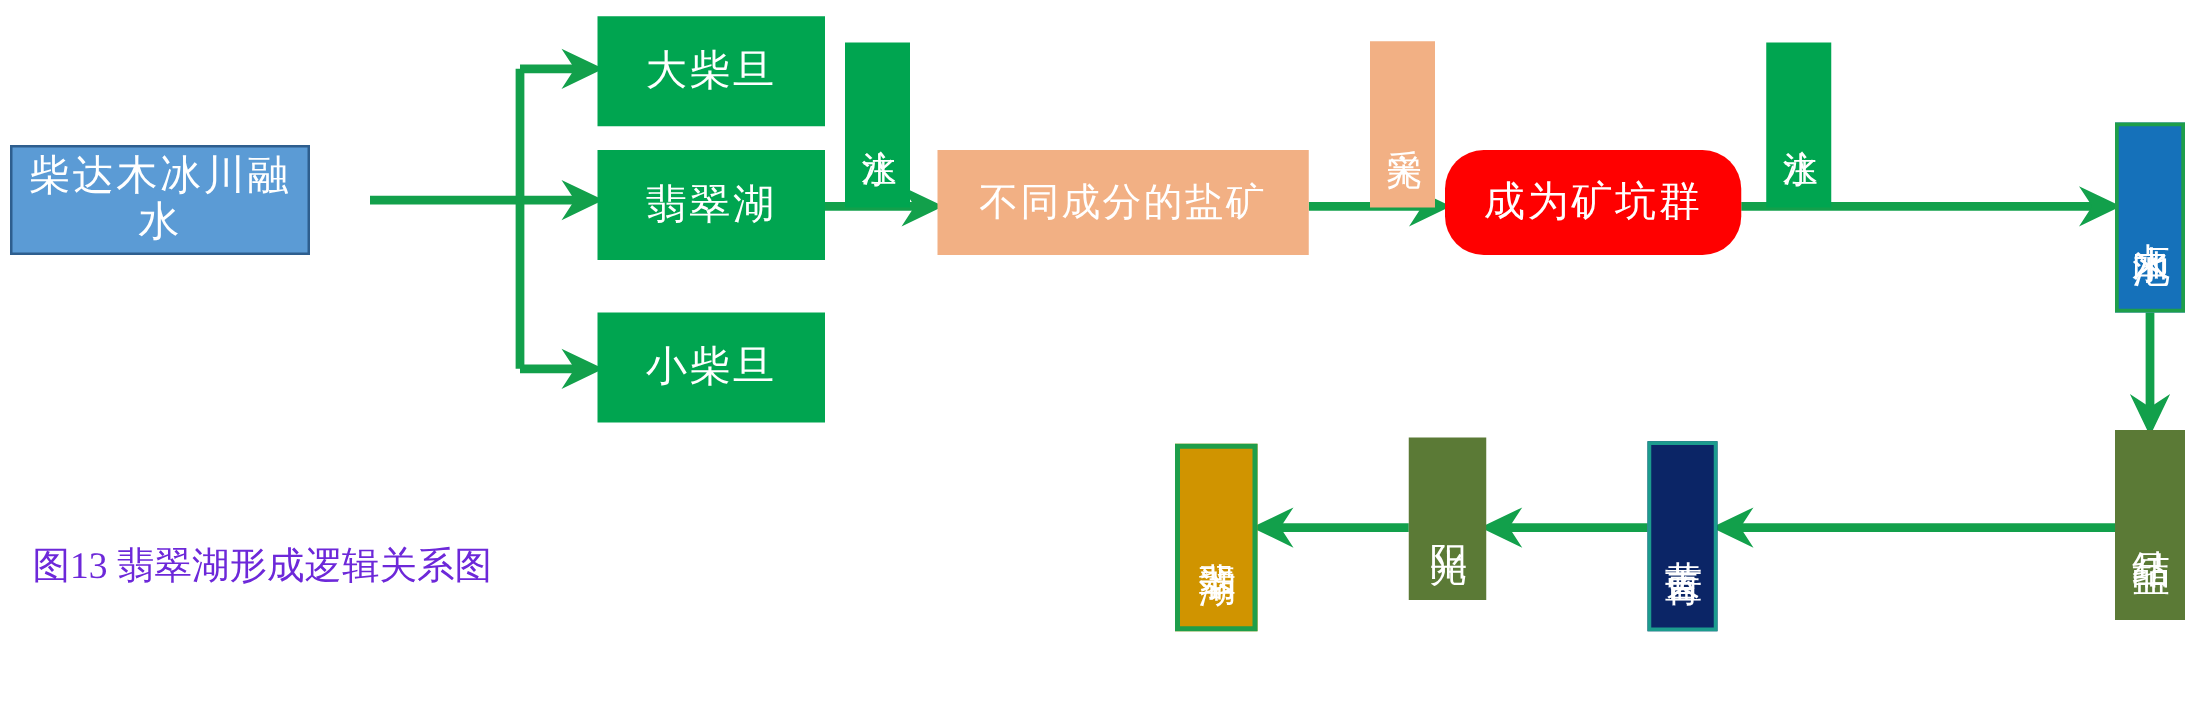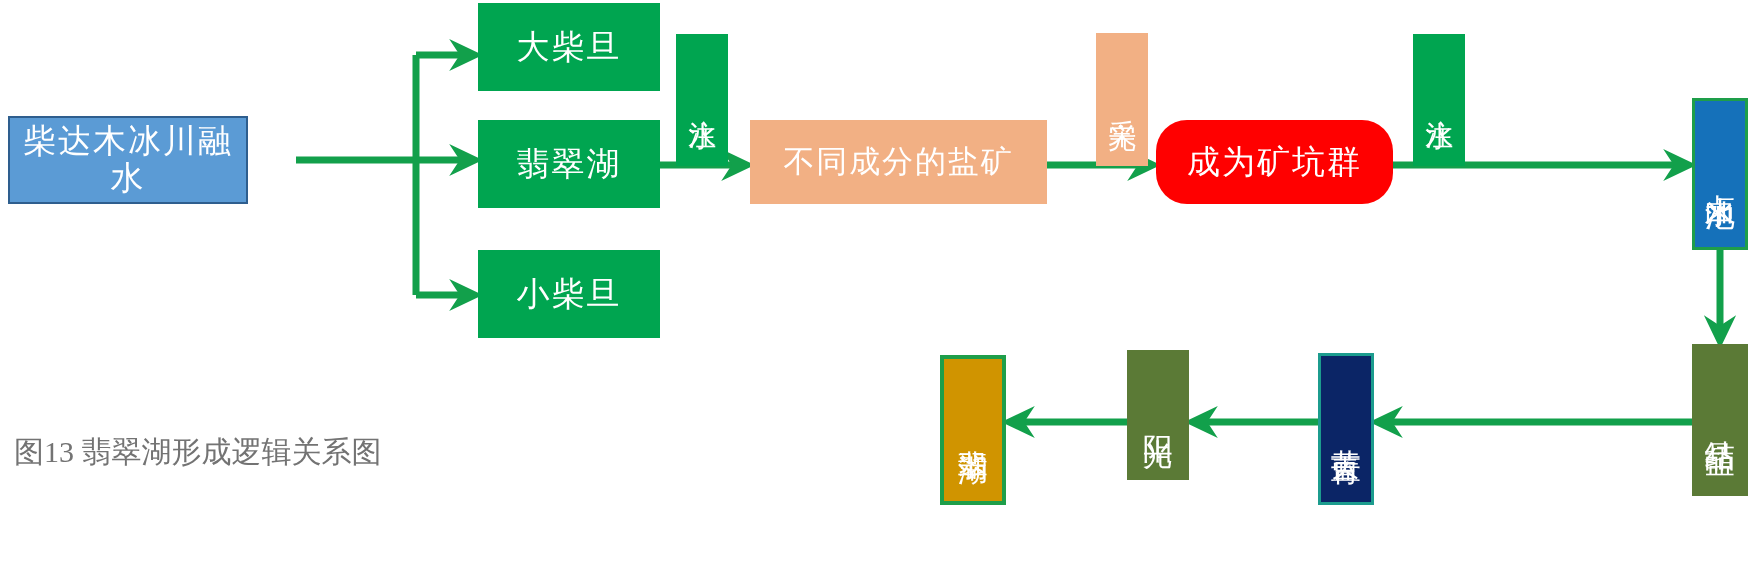--- a/index.html
+++ b/index.html
@@ -101,29 +101,29 @@
     <g>
       <path d="M1318,422 L1201,422" stroke="#12A04B" stroke-width="7" fill="none" marker-end="url(#arrowhead)"></path>
     </g>
 
     <g>
       <path d="M1127,422 L1018,422" stroke="#12A04B" stroke-width="7" fill="none" marker-end="url(#arrowhead)"></path>
     </g>
   </svg>
 
   <div class="node" style="left: 8px; top: 116px; width: 240px; height: 88px; background: rgb(91, 155, 213); font-size: 33px; border: 2px solid rgb(46, 94, 142);">柴达木冰川融水</div>
-  <div class="node" style="left: 478px; top: 3px; width: 182px; height: 88px; background: rgb(0, 165, 80); font-size: 33px;">大柴旦</div>
+  <div class="node" style="left: 478px; top: 13px; width: 182px; height: 88px; background: rgb(0, 165, 80); font-size: 33px;">大柴旦</div>
   <div class="node" style="left: 478px; top: 120px; width: 182px; height: 88px; background: rgb(0, 165, 80); font-size: 33px;">翡翠湖</div>
   <div class="node" style="left: 478px; top: 250px; width: 182px; height: 88px; background: rgb(0, 165, 80); font-size: 33px;">小柴旦</div>
   <div class="node vertical" style="left: 676px; top: 34px; width: 52px; height: 132px; background: rgb(0, 165, 80); font-size: 28px;">注水</div>
   <div class="node" style="left: 750px; top: 120px; width: 297px; height: 84px; background: rgb(242, 176, 132); font-size: 31px; font-family: Liberation Serif, serif;">不同成分的盐矿</div>
   <div class="node vertical" style="left: 1096px; top: 33px; width: 52px; height: 133px; background: rgb(242, 176, 132); font-size: 28px;">采完</div>
   <div class="node" style="left: 1156px; top: 120px; width: 237px; height: 84px; background: rgb(255, 0, 0); font-size: 33px; border-radius: 31px;">成为矿坑群</div>
   <div class="node vertical" style="left: 1413px; top: 34px; width: 52px; height: 132px; background: rgb(0, 165, 80); font-size: 28px;">注水</div>
   <div class="node vertical" style="left: 1692px; top: 98px; width: 56px; height: 152px; background: rgb(21, 113, 186); font-size: 30px; border: 3px solid rgb(30, 158, 74);">卤水池</div>
   <div class="node vertical" style="left: 1692px; top: 344px; width: 56px; height: 152px; background: rgb(91, 122, 54); font-size: 30px;">结晶盐</div>
   <div class="node vertical" style="left: 1318px; top: 353px; width: 56px; height: 152px; background: rgb(11, 37, 102); font-size: 30px; border: 3px solid rgb(28, 156, 142);">黄蓝青</div>
   <div class="node vertical" style="left: 1127px; top: 350px; width: 62px; height: 130px; background: rgb(91, 122, 54); font-size: 30px;">阳光</div>
   <div class="node vertical" style="left: 940px; top: 355px; width: 66px; height: 150px; background: rgb(208, 148, 0); font-size: 30px; border: 4px solid rgb(30, 158, 74);">翡翠湖</div>
 
-  <div class="caption" style="left: 14px; top: 432px; font-size: 30px; color: #737373;">图13  翡翠湖形成逻辑关系图</div>
+  <div class="caption" style="left: 26px; top: 432px; font-size: 30px; color: #6d28d9;">图13  翡翠湖形成逻辑关系图</div>
 
 </div>
 
 </body></html>

